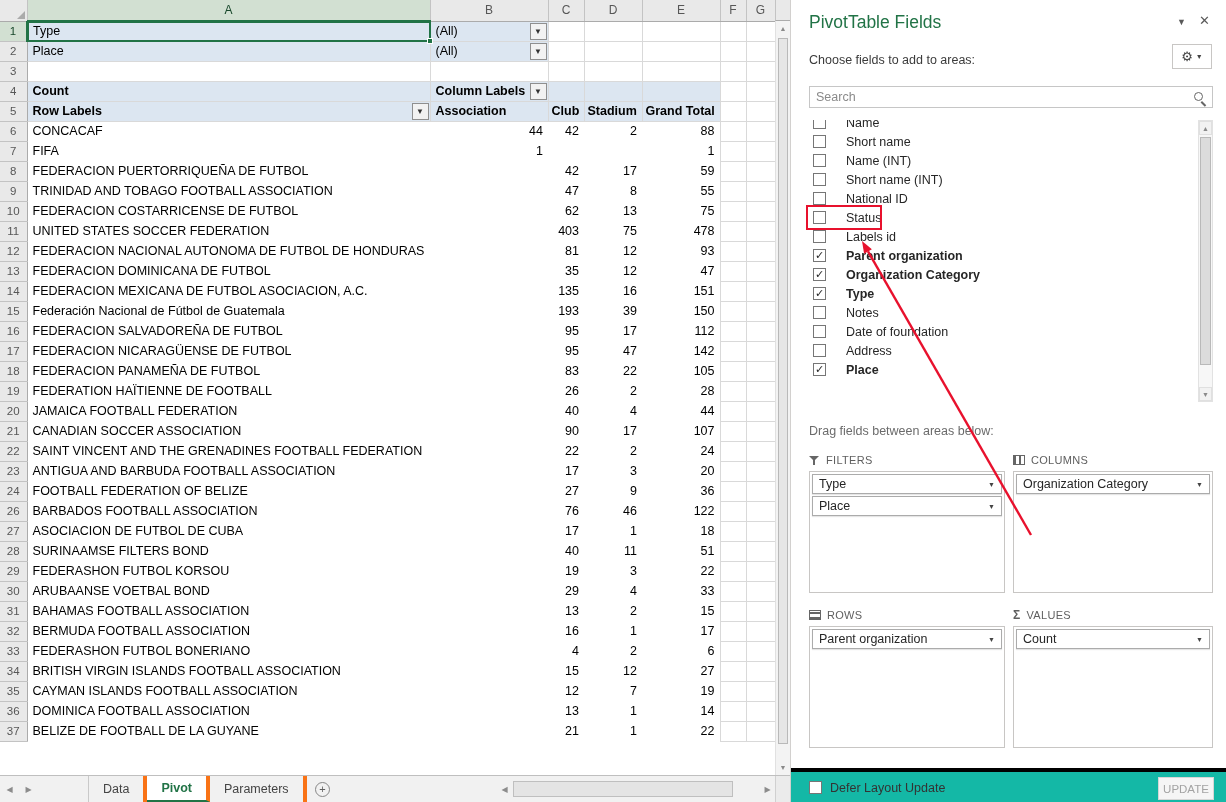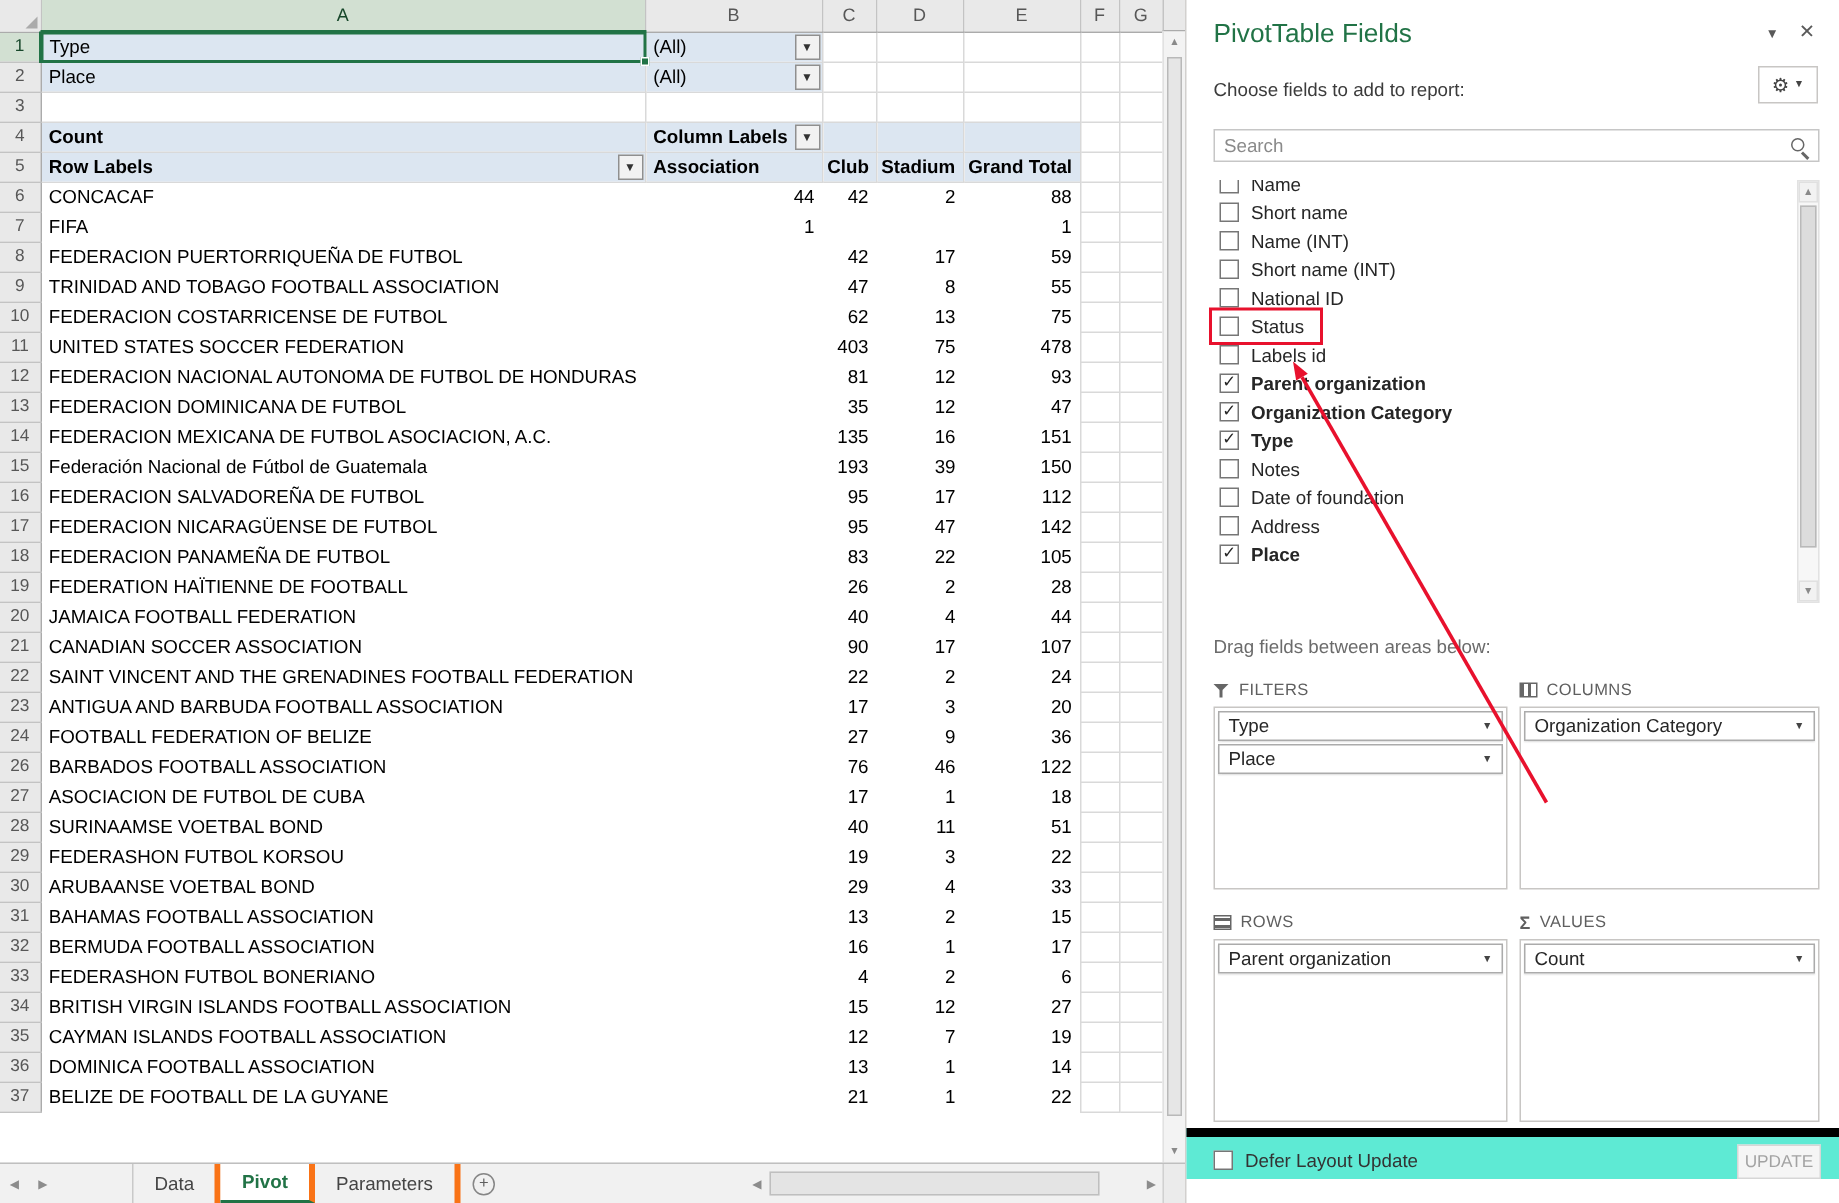--- a/index.html
+++ b/index.html
@@ -60,41 +60,41 @@
   .gear-btn{position:absolute;right:14px;top:44px;width:40px;height:25px;border:1px solid #C8C6C4;background:#fff;display:flex;align-items:center;justify-content:center;gap:3px}
   .gear{font-size:13px;color:#444;line-height:1}
   .gdd{font-size:7px;color:#444}
   .search{position:absolute;left:18px;top:86px;width:404px;height:22px;border:1px solid #C6C6C6;background:#fff}
   .search input{width:100%;height:100%;border:0;outline:0;font:12.5px "Liberation Sans",sans-serif;padding:0 24px 0 6px;color:#1d4ed8;background:transparent}
   .search input::placeholder{color:#8a8a8a}
   .mag{position:absolute;right:9px;top:5px;width:9px;height:9px;border:1.5px solid #666;border-radius:50%}
   .mag::after{content:"";position:absolute;left:7px;top:8px;width:6px;height:1.5px;background:#666;transform:rotate(45deg);transform-origin:0 0}
   .flist{position:absolute;left:18px;top:120px;width:404px;height:282px;overflow:hidden}
   .flist-inner{margin-top:-7px}
-  .fitem{height:19px;display:flex;align-items:center;gap:8px;padding:0 18px 0 4px}
+  .fitem{height:19px;display:flex;align-items:center;gap:20px;padding:0 18px 0 4px}
   .fcb{width:13px;height:13px;border:1px solid #767676;background:#fff;font-size:11px;line-height:11px;text-align:center;color:#262626;flex:none}
   .fitem.on .flabel{font-weight:700}
   .flabel{white-space:nowrap}
   .flsb{position:absolute;left:407px;top:120px;width:15px;height:282px;background:#F7F7F7;border:1px solid #E2E2E2}
   .flsb .sbU,.flsb .sbD{position:absolute;left:0;right:0;height:14px;color:#8A8A8A;font-size:7px;line-height:14px;text-align:center;background:#F2F2F2;border:1px solid #E0E0E0}
   .flsb .sbU{top:0}.flsb .sbD{bottom:0}
   .flthumb{position:absolute;left:1px;right:1px;top:16px;height:228px;background:#DCDCDC;border:1px solid #B9B9B9}
   .drag-hint{position:absolute;left:18px;top:424px;color:#6b6b6b}
   .areas{position:absolute;left:18px;top:452px;width:404px;display:grid;grid-template-columns:196px 200px;gap:14px 8px}
   .alabel{display:flex;align-items:center;gap:6px;font-size:11px;color:#5F5F5F;height:16px;margin-bottom:3px;letter-spacing:.3px}
   .well{height:122px;border:1px solid #C8C6C4;background:#fff;padding:2px;overflow:hidden}
   .pill{height:20px;border:1px solid #ABABAB;background:#fff;display:flex;align-items:center;padding:0 6px;margin-bottom:2px;box-shadow:0 1px 1px rgba(0,0,0,.10)}
   .pdd{margin-left:auto;font-size:7px;color:#444}
   .ic-filter{width:11px;height:11px;position:relative;display:inline-block}
   .ic-filter::before{content:"";position:absolute;left:0;top:1px;border-left:5px solid transparent;border-right:5px solid transparent;border-top:5px solid #666}
   .ic-filter::after{content:"";position:absolute;left:4px;top:5px;width:2px;height:5px;background:#666}
   .ic-cols{width:12px;height:10px;background:repeating-linear-gradient(90deg,#666 0 2px,#fff 2px 5px);border:1px solid #666;display:inline-block}
   .ic-rows{width:12px;height:10px;background:repeating-linear-gradient(0deg,#666 0 2px,#fff 2px 5px);border:1px solid #666;display:inline-block}
   .ic-sigma{font-size:12px;color:#5F5F5F;font-weight:bold;line-height:1}
-  .pane-foot{position:absolute;left:0;top:752px;width:100%;height:34px;border-top:6px solid #000000;background:#5eead4}
+  .pane-foot{position:absolute;left:0;top:768px;width:100%;height:34px;border-top:4px solid #000000;background:#14b8a6}
   .dcb{position:absolute;left:18px;top:9px;width:13px;height:13px;border:1px solid #767676;background:#fff}
   .deferlbl{position:absolute;left:39px;top:9px;color:#333}
   .updbtn{position:absolute;right:12px;top:5px;width:56px;height:23px;background:#F5F5F5;border:1px solid #D6D6D6;color:#A3A3A3;font:11.5px "Liberation Sans",sans-serif}
 
   
   .redbox{position:absolute;left:806px;top:205px;width:76px;height:25px;border:2px solid #E8112D;z-index:59;pointer-events:none}
   .anno{position:absolute;left:0;top:0;z-index:60;pointer-events:none}
 </style>
 </head>
 <body>
@@ -380,21 +380,21 @@
             <td class="pvw tl">ASOCIACION DE FUTBOL DE CUBA</td>
             <td class="pvw num"></td>
             <td class="pvw num">17</td>
             <td class="pvw num">1</td>
             <td class="pvw num">18</td>
             <td class="fcol"></td>
             <td></td>
           </tr>
           <tr>
             <td class="rowhdr">28</td>
-            <td class="pvw tl">SURINAAMSE VOETBAL BOND</td>
+            <td class="pvw tl">SURINAAMSE FILTERS BOND</td>
             <td class="pvw num"></td>
             <td class="pvw num">40</td>
             <td class="pvw num">11</td>
             <td class="pvw num">51</td>
             <td class="fcol"></td>
             <td></td>
           </tr>
           <tr>
             <td class="rowhdr">29</td>
             <td class="pvw tl">FEDERASHON FUTBOL KORSOU</td>
@@ -520,21 +520,21 @@
     </div>
     <div class="tabcorner"></div>
   </div>
 </div>
 
 <div class="pane">
   <div class="pane-title">PivotTable Fields</div>
   <span class="pane-opts">▼</span>
   <span class="pane-close">✕</span>
 
-  <div class="pane-sub">Choose fields to add to report:</div>
+  <div class="pane-sub">Choose fields to add to areas:</div>
   <div class="gear-btn">
     <span class="gear">⚙</span>
     <span class="gdd">▼</span>
   </div>
 
   <div class="search">
     <input placeholder="Search" style="">
     <span class="mag"></span>
   </div>
 

